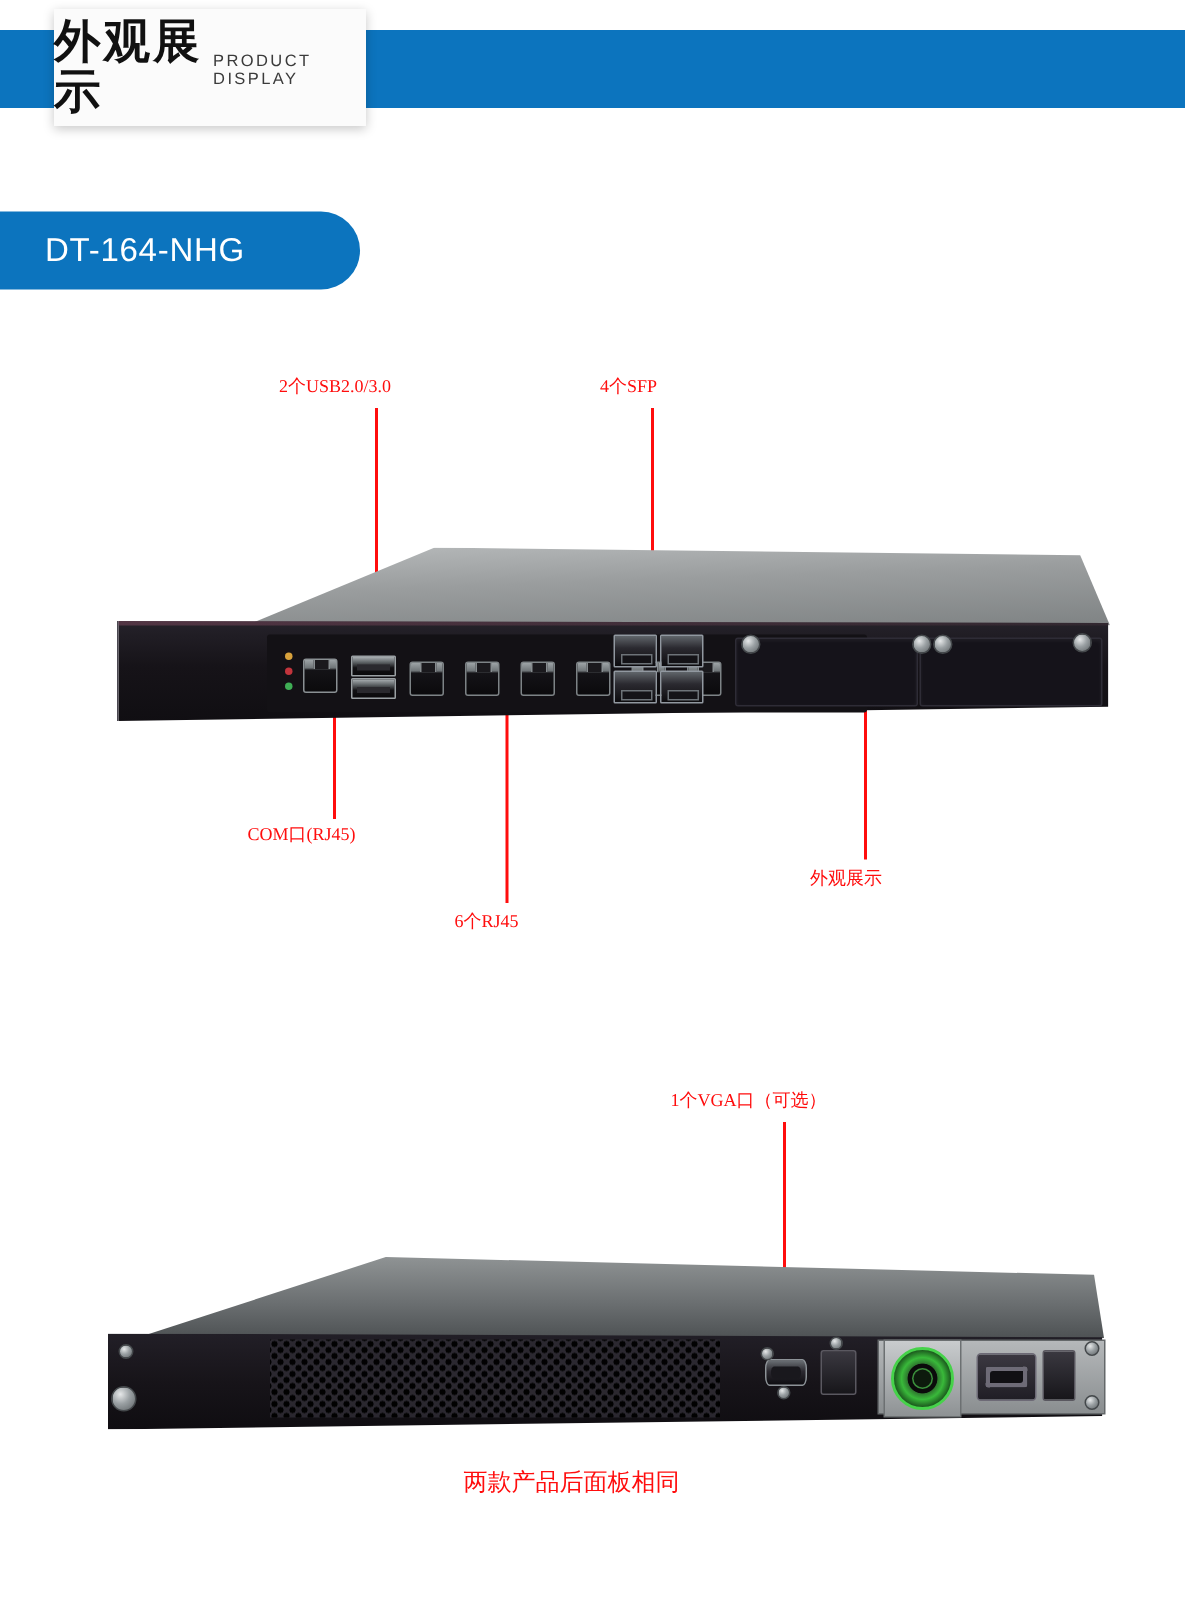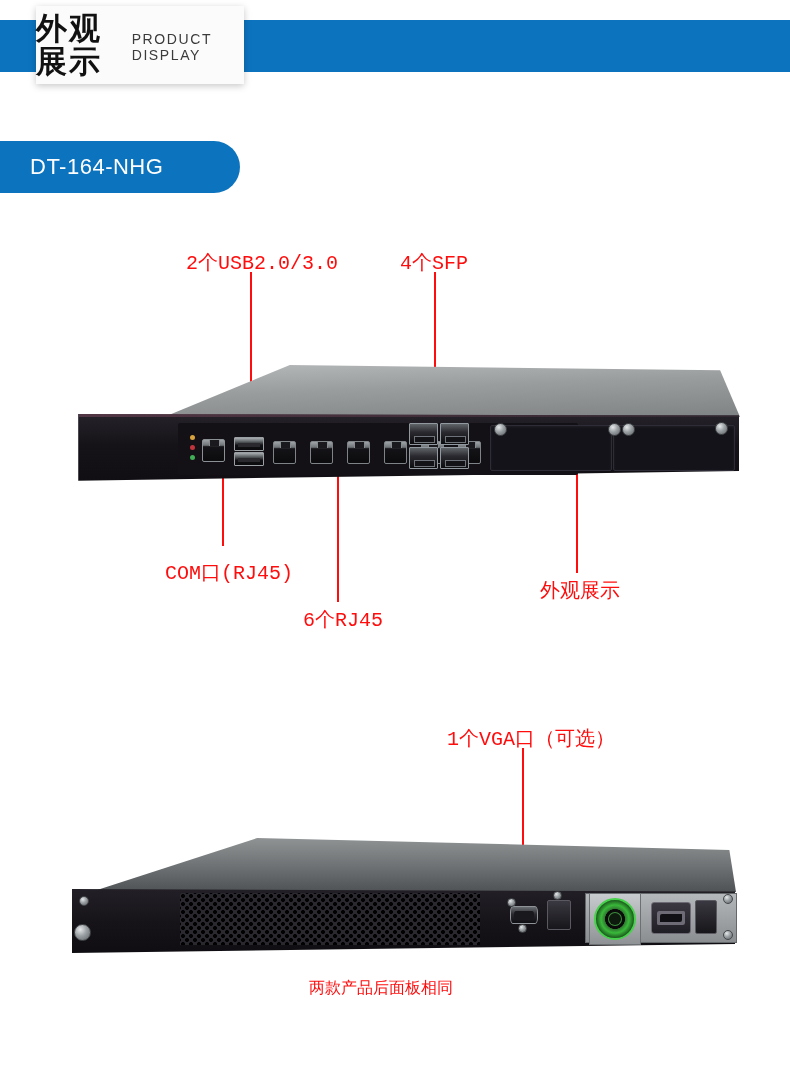--- a/index.html
+++ b/index.html
@@ -20,36 +20,36 @@
     position:absolute;left:36px;top:6px;width:208px;height:78px;
     background:#fbfbfb;
     box-shadow:0 2px 7px rgba(0,0,0,0.22);
     display:flex;align-items:center;justify-content:center;
   }
   .header-cn{
     font-size:31px;font-weight:bold;color:#111;letter-spacing:2px;
     line-height:1.05;font-family:"DejaVu Sans","Liberation Sans",sans-serif;
   }
   .header-en{
-    font-size:14px;color:#3b3b3b;letter-spacing:1.6px;margin-top:3px;
+    font-size:11px;color:#3b3b3b;letter-spacing:1.6px;margin-top:3px;
   }
 
   
   .model-pill{
     position:absolute;left:-10px;top:141px;width:250px;height:52px;
     background:#0C74BE;border-radius:0 26px 26px 0;
     display:flex;align-items:center;
   }
   .model-pill span{
     color:#fff;font-size:22px;letter-spacing:0.5px;padding-left:40px;
   }
 
   
-  .anno{position:absolute;color:#FF0D0D;font-size:20px;white-space:nowrap;
-    font-family:Liberation Mono, monospace;}
+  .anno{position:absolute;color:#FF0D0D;font-size:12px;white-space:nowrap;
+    font-family:Liberation Serif, serif;}
   .lline{position:absolute;background:#FF0D0D;width:1.6px;}
 
   
   .dev-front{position:absolute;left:60px;top:365px;width:680px;height:125px;}
   .front-top{
     position:absolute;left:18px;top:0;width:662px;height:52px;
     background:linear-gradient(178deg,#b9bcbd 0%,#9a9d9e 45%,#7f8384 100%);
     clip-path:polygon(13% 100%, 100% 100%, 97% 10%, 32% 0%);
   }
   .front-face{
@@ -189,21 +189,21 @@
   <div class="model-pill">
     <span>DT-164-NHG</span>
   </div>
 
   <div class="anno" style="left:186px;top:249px;">2个USB2.0/3.0</div>
   <div class="lline" style="left:250px;top:272px;height:180px;"></div>
 
   <div class="anno" style="left:400px;top:249px;">4个SFP</div>
   <div class="lline" style="left:434px;top:272px;height:174px;"></div>
 
-  <div class="anno" style="left:165px;top:548px;margin-top:11px;">COM口(RJ45)</div>
+  <div class="anno" style="left:165px;top:548px;">COM口(RJ45)</div>
   <div class="lline" style="left:222px;top:462px;height:84px;"></div>
 
   <div class="anno" style="left:303px;top:606px;">6个RJ45</div>
   <div class="lline" style="left:337px;top:462px;height:140px;"></div>
 
   <div class="anno" style="left:540px;top:577px;">外观展示</div>
   <div class="lline" style="left:576px;top:455px;height:118px;"></div>
 
   <div class="dev-front">
     <div class="front-top"></div>

